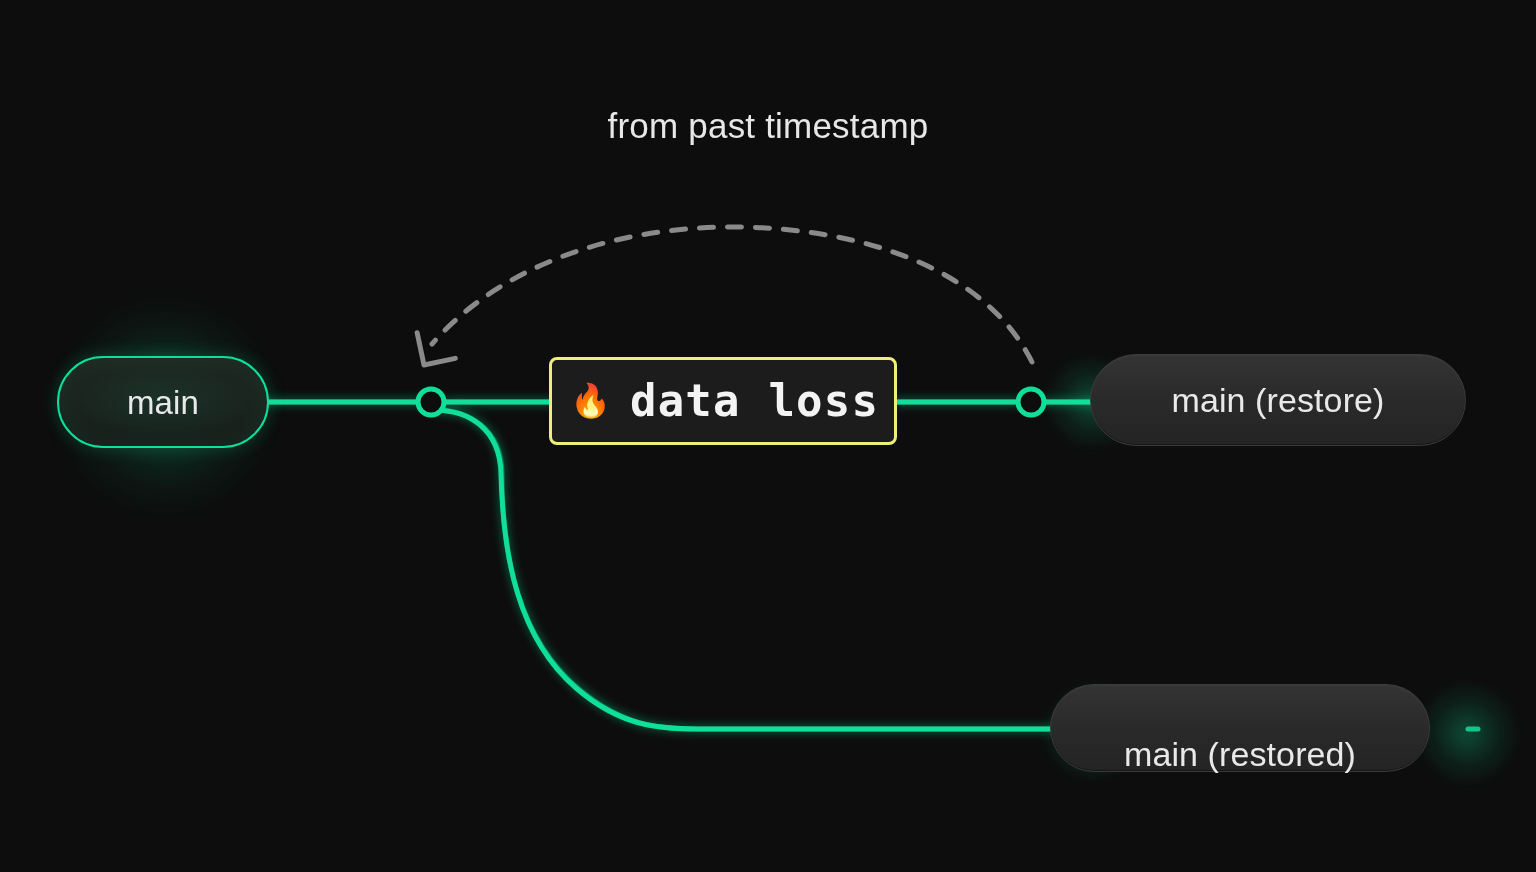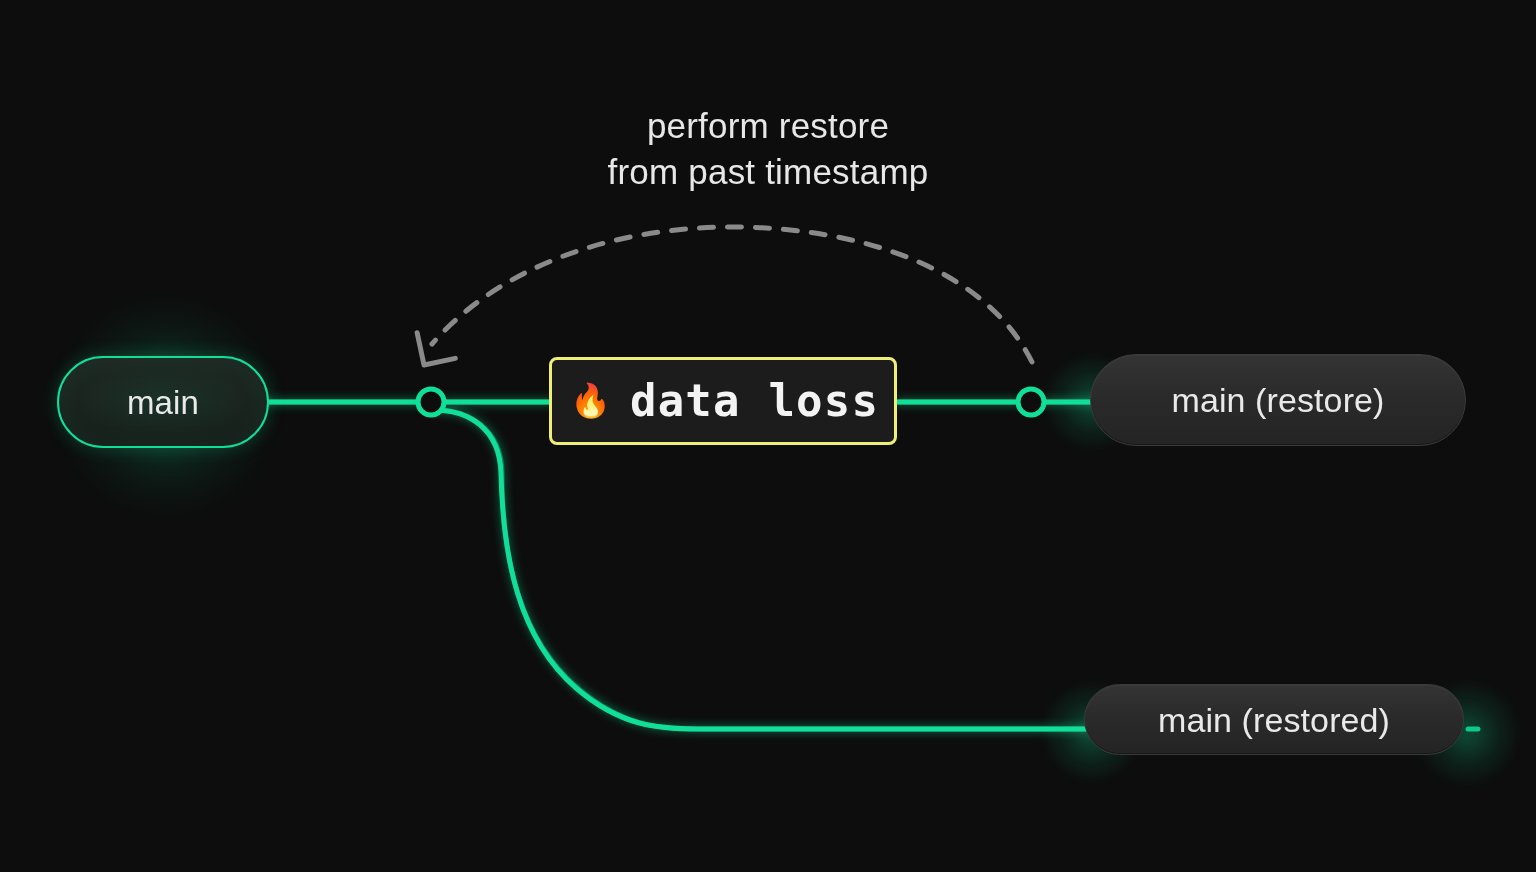--- a/index.html
+++ b/index.html
@@ -129,24 +129,25 @@
     box-shadow: 0 1px 0 rgba(255,255,255,0.04) inset,
                 0 -1px 0 rgba(0,0,0,0.35) inset;
   }
   #node-backup {
     left: 1090px;
     top: 354px;
     width: 376px;
     height: 92px;
   }
   #node-restored {
-    left: 1084px;
+    left: 1050px;
     top: 684px;
     width: 380px;
-    height: 71px;
+    height: 88px;
+    align-items: flex-end;
   }
 
   
   #node-dataloss {
     left: 549px;
     top: 357px;
     width: 348px;
     height: 88px;
     border-radius: 8px;
     border: 3px solid #efee78;
@@ -233,21 +234,20 @@
     <path d="M 1032 362 C 985 268 860 227 732 227 C 610 227 498 268 432 344" stroke="#8a8a8a" stroke-width="5" fill="none" stroke-linecap="round" stroke-dasharray="14 14"></path>
 
     <path d="M 424 332 L 424 365 L 456 365" stroke="#8a8a8a" stroke-width="5" fill="none" stroke-linecap="round" stroke-linejoin="round" transform="rotate(-12 424 365)"></path>
 
     <circle cx="431" cy="402" r="13" fill="#0d0d0d" stroke="#10df9a" stroke-width="5"></circle>
 
     <circle cx="1031" cy="402" r="13" fill="#0d0d0d" stroke="#10df9a" stroke-width="5"></circle>
   </svg>
 
   <div id="caption">
-    <span class="cap-line">perform restore</span>
     <span class="cap-line">from past timestamp</span>
   </div>
 
   <div class="node" id="node-main">
     <span class="pill-text">main</span>
   </div>
 
   <div class="node pill-gray" id="node-backup">
     <span class="pill-text">main (restore)</span>
   </div>

